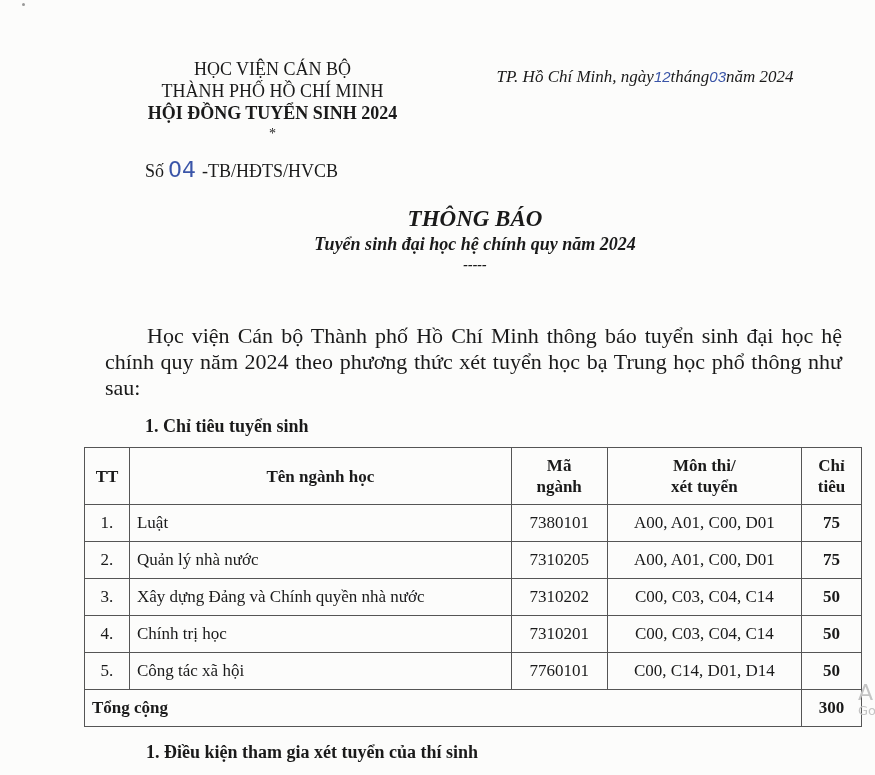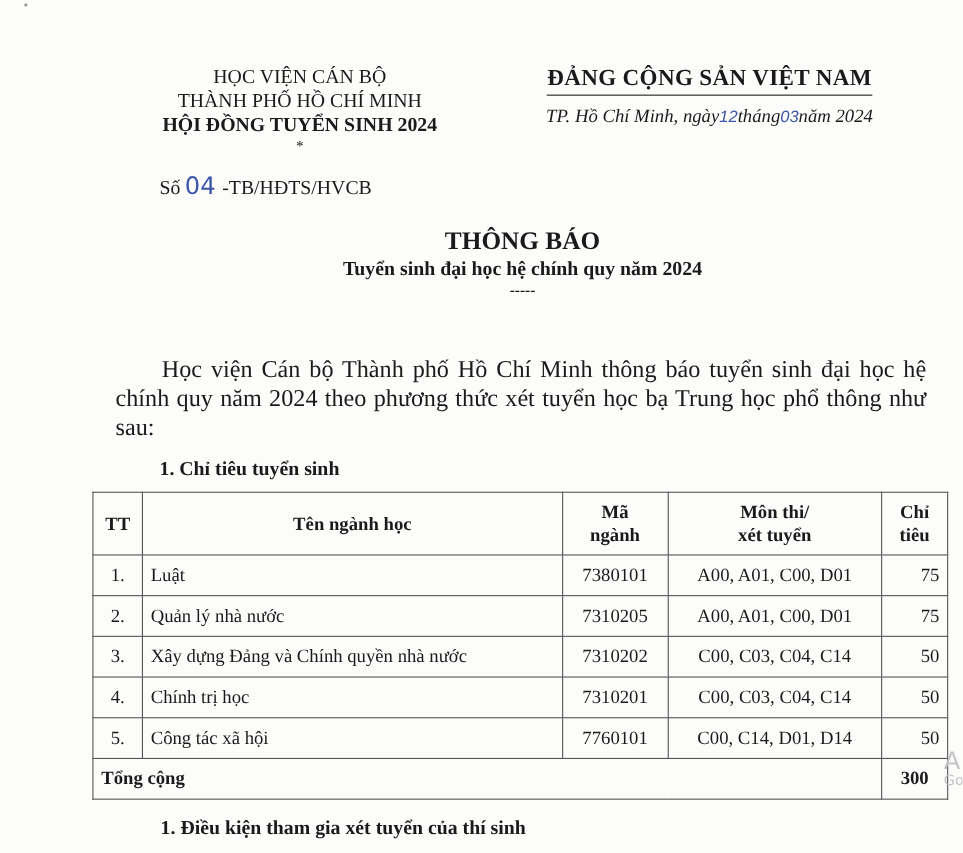--- a/index.html
+++ b/index.html
@@ -29,20 +29,21 @@
     padding-bottom: 3px; border-bottom: 1.5px solid #222;
     letter-spacing: 0.3px;
   }
   .date-line {
     font-style: italic; font-size: 17px; margin-top: 9px;
   }
   .date-line .hand { color: #3a55a8; font-family: Liberation Sans, sans-serif; font-style: italic; font-size: 15px; }
   .title-block {
     left: 100px; top: 205px; width: 750px; text-align: center;
     font-weight: bold;
+    font-style: italic;
   }
   .title-main { font-size: 23px; line-height: 28px; }
   .title-sub { font-size: 18px; line-height: 23px; }
   .dashes { font-size: 14px; line-height: 14px; margin-top: 2px; }
   .para {
     left: 105px; top: 323px; width: 737px;
     font-size: 22px; line-height: 26px; text-align: justify;
     text-indent: 42px;
   }
   .section1 {
@@ -57,21 +58,21 @@
     width: 778px;
   }
   table.quota td, table.quota th {
     border: 1px solid #555; padding: 0 7px; height: 36px;
   }
   table.quota th { font-weight: bold; height: 56px; line-height: 21px; text-align: center; }
   .c-tt { width: 30px; text-align: center; }
   .c-name { width: 368px; text-align: left; }
   .c-code { width: 81px; text-align: center; }
   .c-subj { width: 180px; text-align: center; }
-  .c-quota { width: 45px; text-align: right; }
+  .c-quota { width: 45px; text-align: center; font-weight: bold; }
   .total-label { font-weight: bold; text-align: left; padding-left: 7px; }
   .total-val { font-weight: bold; text-align: center; }
   .watermark {
     left: 858px; top: 682px; color: #c4c4c4;
     font-family: "DejaVu Sans", sans-serif; font-size: 22px; line-height: 22px;
   }
   .watermark small { display: block; font-size: 13px; line-height: 14px; }
   .tiny-mark { left: 22px; top: 3px; width: 3px; height: 3px; background: #999; border-radius: 50%; }
 </style>
 </head>
@@ -84,21 +85,20 @@
   <div>THÀNH PHỐ HỒ CHÍ MINH</div>
   <div class="bold">HỘI ĐỒNG TUYỂN SINH 2024</div>
   <div class="star">*</div>
 </div>
 
 <div class="abs doc-number">
   <span>Số</span><span class="hand">04</span><span>-TB/HĐTS/HVCB</span>
 </div>
 
 <div class="abs right-header">
-  <div class="party">ĐẢNG CỘNG SẢN VIỆT NAM</div>
   <div class="date-line">
     <span>TP. Hồ Chí Minh, ngày</span><span class="hand">12</span><span>tháng</span><span class="hand">03</span><span>năm 2024</span>
   </div>
 </div>
 
 <div class="abs title-block">
   <div class="title-main">THÔNG BÁO</div>
   <div class="title-sub">Tuyển sinh đại học hệ chính quy năm 2024</div>
   <div class="dashes">-----</div>
 </div>

